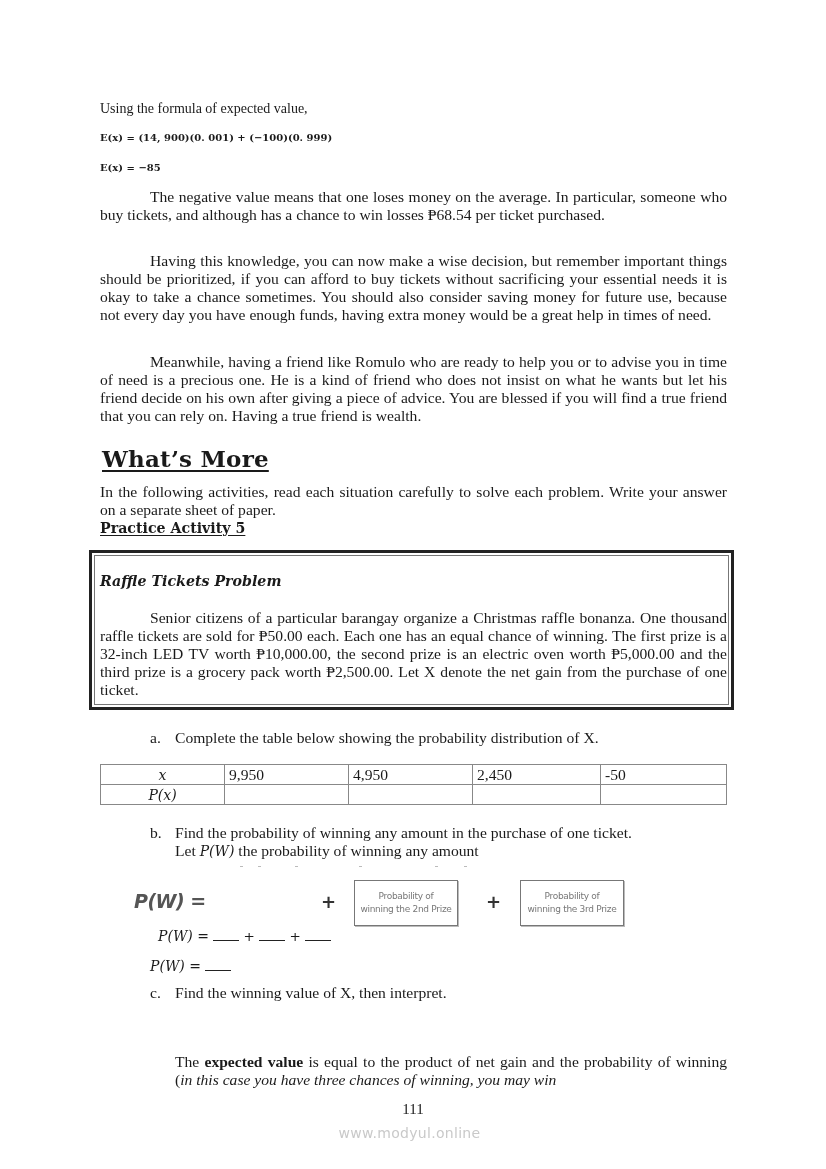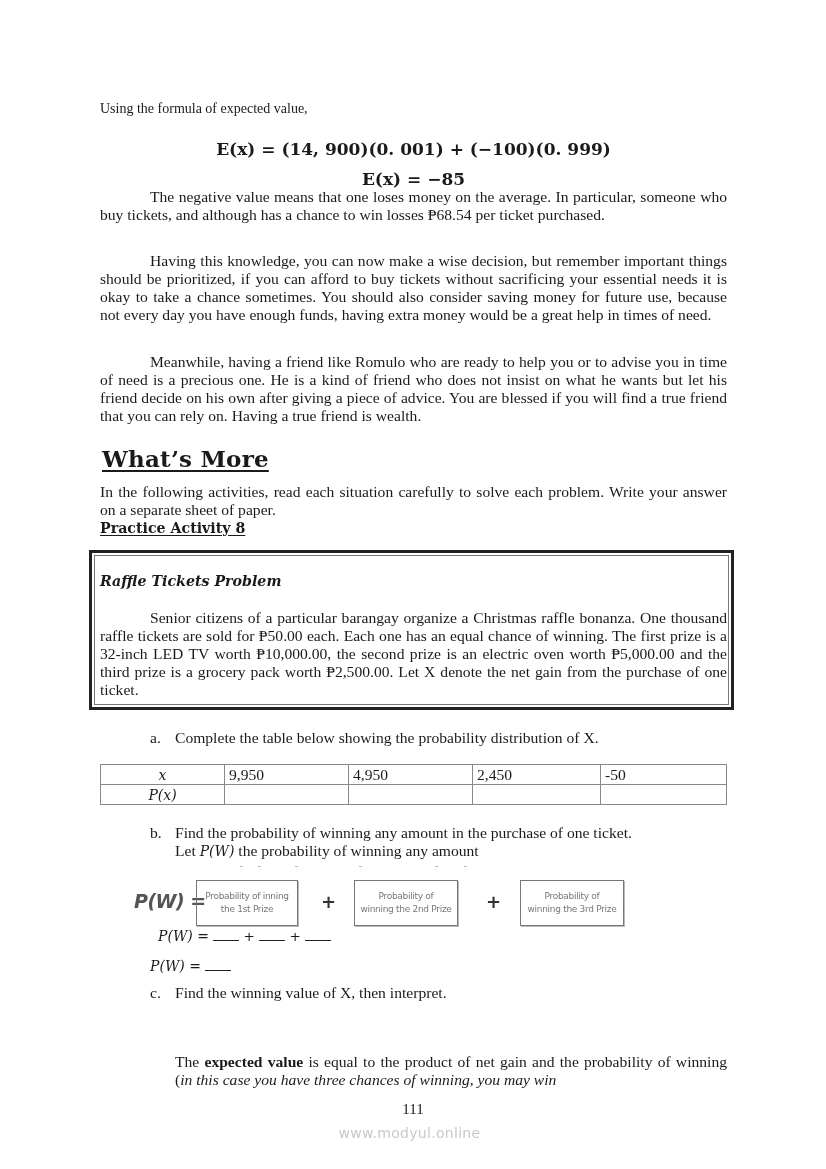--- a/index.html
+++ b/index.html
@@ -15,22 +15,22 @@
       font-size: 14px; line-height: 18px; color: #1a1a1a;
     }
     .para {
       position: absolute; left: 100px; width: 627px;
       font-family: "Liberation Serif", serif;
       font-size: 15.6px; line-height: 18px;
       text-align: justify; color: #1a1a1a;
     }
     .indent { text-indent: 50px; }
     .eq {
-      position: absolute; left: 100px; width: 627px; text-align: center;
-      font-family: "DejaVu Serif", serif; font-weight: bold; font-size: 17px; line-height: 18px; margin-top: 11px;
+      position: absolute; left: 100px; width: 627px; 
+      font-family: "DejaVu Serif", serif; font-weight: bold; font-size: 10px; line-height: 18px;
     }
     .heading {
       position: absolute; left: 102px; top: 445px;
       font-family: "DejaVu Serif", serif; font-weight: bold; font-size: 23px; line-height: 28px;
       text-decoration: underline; text-underline-offset: 3px; text-decoration-thickness: 2px;
       letter-spacing: 0.2px;
     }
     .subheading {
       position: absolute; left: 100px; top: 519px;
       font-family: "DejaVu Serif", serif; font-weight: bold; font-size: 14.2px; line-height: 18px;
@@ -98,21 +98,21 @@
   <div class="abs txt" style="left:100px; top:100px;">Using the formula of expected value,</div>
   <div class="eq" style="top:129px;">E(x) = (14, 900)(0. 001) + (−100)(0. 999)</div>
   <div class="eq" style="top:159px;">E(x) = −85</div>
 
   <div class="para indent" style="top:188px;">The negative value means that one loses money on the average. In particular, someone who buy tickets, and although has a chance to win losses ₱68.54 per ticket purchased.</div>
   <div class="para indent" style="top:252px;">Having this knowledge, you can now make a wise decision, but remember important things should be prioritized, if you can afford to buy tickets without sacrificing your essential needs it is okay to take a chance sometimes. You should also consider saving money for future use, because not every day you have enough funds, having extra money would be a great help in times of need.</div>
   <div class="para indent" style="top:353px;">Meanwhile, having a friend like Romulo who are ready to help you or to advise you in time of need is a precious one. He is a kind of friend who does not insist on what he wants but let his friend decide on his own after giving a piece of advice. You are blessed if you will find a true friend that you can rely on. Having a true friend is wealth.</div>
 
   <div class="heading">What’s More</div>
   <div class="para" style="top:483px;">In the following activities, read each situation carefully to solve each problem. Write your answer on a separate sheet of paper.</div>
-  <div class="subheading">Practice Activity 8</div>
+  <div class="subheading">Practice Activity 5</div>
 
   <div class="problem-box">
     <div class="problem-inner"></div>
   </div>
   <div class="problem-title">Raffle Tickets Problem</div>
   <div class="para indent" style="top:609px;">Senior citizens of a particular barangay organize a Christmas raffle bonanza. One thousand raffle tickets are sold for ₱50.00 each. Each one has an equal chance of winning. The first prize is a 32-inch LED TV worth ₱10,000.00, the second prize is an electric oven worth ₱5,000.00 and the third prize is a grocery pack worth ₱2,500.00. Let X denote the net gain from the purchase of one ticket.</div>
 
   <div class="item-label" style="left:150px; top:729px;">a.</div>
   <div class="item-label" style="left:175px; top:729px;">Complete the table below showing the probability distribution of X.</div>
 
@@ -143,23 +143,20 @@
 
   <div class="artifact-dot" style="left:240px; top:866px;"></div>
   <div class="artifact-dot" style="left:258px; top:866px;"></div>
   <div class="artifact-dot" style="left:295px; top:866px;"></div>
   <div class="artifact-dot" style="left:359px; top:866px;"></div>
   <div class="artifact-dot" style="left:435px; top:866px;"></div>
   <div class="artifact-dot" style="left:464px; top:866px;"></div>
 
   <div class="formula-lhs">P(W) =</div>
 
-  <div class="prob-box" style="left:196px; width:102px;">
-    <div><span>Probability of inning</span><br><span>the 1st Prize</span></div>
-  </div>
   <div class="plus-sign" style="left:321px;">+</div>
   <div class="prob-box" style="left:354px; width:104px;">
     <div><span>Probability of</span><br><span>winning the 2nd Prize</span></div>
   </div>
   <div class="plus-sign" style="left:486px;">+</div>
   <div class="prob-box" style="left:520px; width:104px;">
     <div><span>Probability of</span><br><span>winning the 3rd Prize</span></div>
   </div>
 
   <div class="fill-line" style="left:158px; top:927px;">

